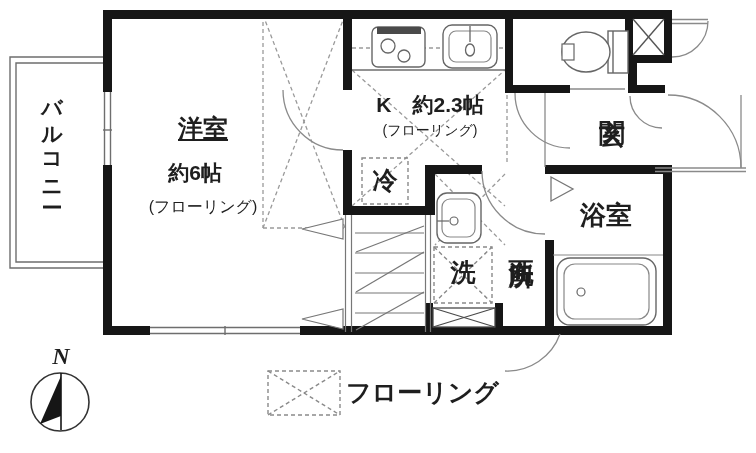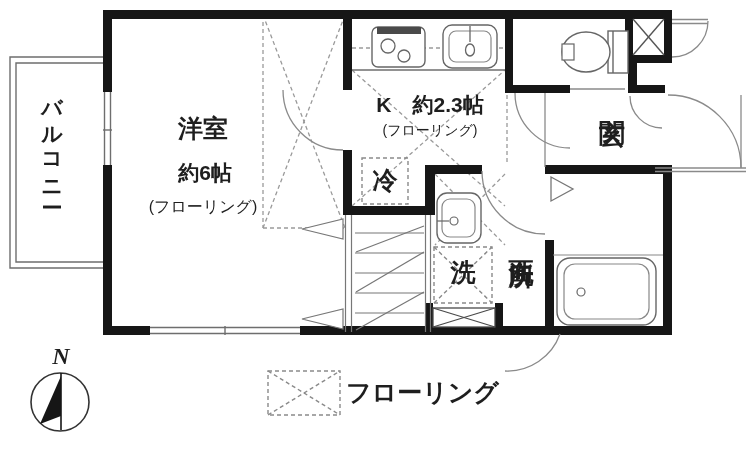--- a/index.html
+++ b/index.html
@@ -196,31 +196,32 @@
 
   <g>
     <circle cx="60" cy="402" r="29" fill="none" stroke="#333333" stroke-width="1.6"></circle>
     <line x1="61" y1="373" x2="61" y2="430" stroke="#161616" stroke-width="1.6"></line>
     <polygon points="61,376 40,424 61,416" fill="#161616"></polygon>
   </g>
 </svg>
 
 <div class="lbl vert" style="left:41px;top:84px;font-size:21px;letter-spacing:4px;">バルコニー</div>
 
-<div class="lbl" style="left:150px;top:115px;width:106px;font-size:25px;">洋室</div>
-<div class="lbl" style="left:152px;top:161px;width:106px;font-size:21px;">約6帖</div>
+<div class="lbl" style="left:150px;top:115px;width:106px;font-size:25px;text-decoration:underline;">洋室</div>
+<div class="lbl" style="left:142px;top:161px;width:106px;font-size:21px;">約6帖</div>
 <div class="lbl" style="left:140px;top:198px;width:126px;font-size:16px;font-weight:500;">(フローリング)</div>
 
 <div class="lbl" style="left:356px;top:93px;width:148px;font-size:21px;">K　約2.3帖</div>
 <div class="lbl" style="left:368px;top:123px;width:124px;font-size:14px;font-weight:500;">(フローリング)</div>
 
 <div class="lbl" style="left:362px;top:167px;width:46px;font-size:25px;">冷</div>
 
 <div class="lbl vert" style="left:598px;top:99px;font-size:26px;letter-spacing:2px;">玄関</div>
 
+<div class="lbl" style="left:563px;top:201px;width:86px;font-size:26px;">浴室</div>
 
 <div class="lbl vert" style="left:507px;top:240px;font-size:25px;letter-spacing:1px;">洗面所</div>
 
 <div class="lbl" style="left:434px;top:259px;width:58px;font-size:25px;">洗</div>
 
 <div class="lbl" style="left:346px;top:379px;font-size:25px;">フローリング</div>
 
 <div class="lbl" style="left:46px;top:343px;width:30px;font-size:24px;font-style:italic;font-weight:bold;font-family:'Liberation Serif','DejaVu Serif',serif;">N</div>
 
 </div>

